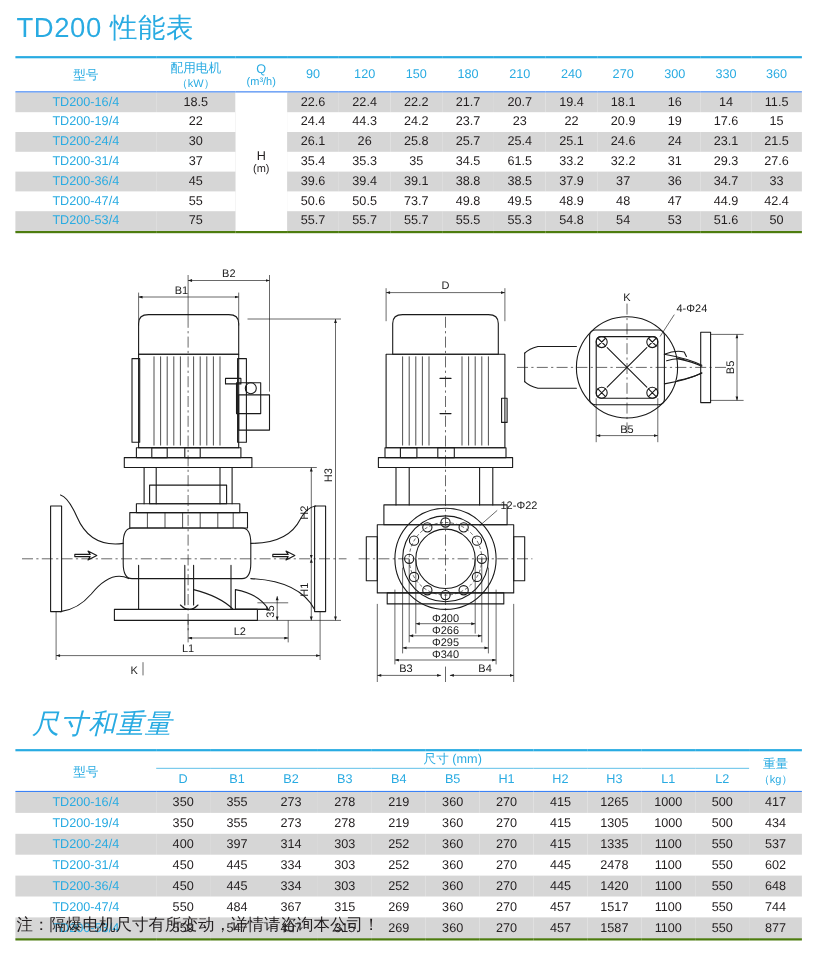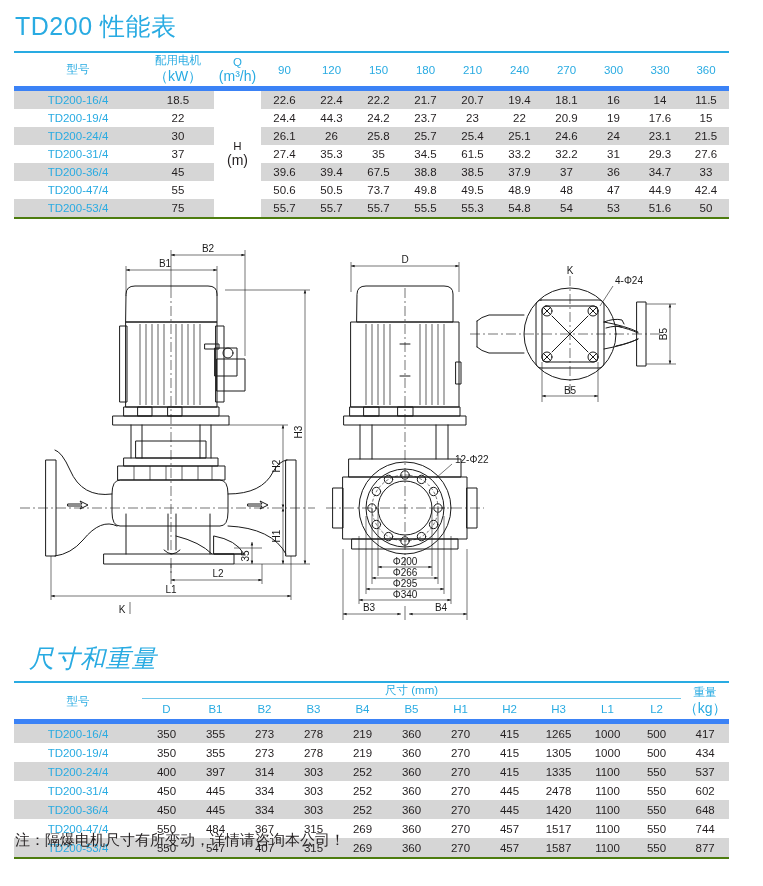--- a/index.html
+++ b/index.html
@@ -22,27 +22,27 @@
     border-collapse:collapse;table-layout:fixed;
     font-size:11.5px;color:#231f20;
   }
   table.dt th,table.dt td{
     padding:0;text-align:center;vertical-align:middle;
     border:0;font-weight:400;white-space:nowrap;
   }
   .vline{border-right:1px solid #6ec6ea;}
   .vline-d{border-right:1px dotted #8fcfe8;}
   .topline{border-top:2px solid #29abe2;}
-  .midline{border-top:5px solid #3b82f6;}
+  .midline{border-top:1px solid #3b82f6;}
   .botline{border-bottom:2px solid #4d7c0f;}
   .dashrow td{border-bottom:1px dotted #9ed4ec;}
   .hdr td,.hdr th{color:#29abe2;}
   .model{color:#29abe2;}
   .striped{background:#d6d6d6;}
-  .sub{font-size:14px;}
+  .sub{font-size:10px;}
 
   
   #perf-wrap{position:absolute;left:14px;top:51px;width:715px;}
   #perf-wrap table{width:715px;}
   #perf-wrap th,#perf-wrap td{height:18px;}
   #perf-wrap thead th{height:30px;}
   td.qcell{background:#ffffff;}
 
   
   #dim-wrap{position:absolute;left:14px;top:681px;width:715px;}
@@ -147,37 +147,37 @@
           <td class="vline-d">25.4</td>
           <td class="vline-d">25.1</td>
           <td class="vline-d">24.6</td>
           <td class="vline-d">24</td>
           <td class="vline-d">23.1</td>
           <td class="">21.5</td>
         </tr>
         <tr class="dashrow">
           <td class="vline model">TD200-31/4</td>
           <td class="vline">37</td>
-          <td class="vline-d">27.4</td>
+          <td class="vline-d">35.4</td>
           <td class="vline-d">35.3</td>
           <td class="vline-d">35</td>
           <td class="vline-d">34.5</td>
           <td class="vline-d">61.5</td>
           <td class="vline-d">33.2</td>
           <td class="vline-d">32.2</td>
           <td class="vline-d">31</td>
           <td class="vline-d">29.3</td>
           <td class="">27.6</td>
         </tr>
         <tr class="striped dashrow">
           <td class="vline model">TD200-36/4</td>
           <td class="vline">45</td>
           <td class="vline-d">39.6</td>
           <td class="vline-d">39.4</td>
-          <td class="vline-d">67.5</td>
+          <td class="vline-d">39.1</td>
           <td class="vline-d">38.8</td>
           <td class="vline-d">38.5</td>
           <td class="vline-d">37.9</td>
           <td class="vline-d">37</td>
           <td class="vline-d">36</td>
           <td class="vline-d">34.7</td>
           <td class="">33</td>
         </tr>
         <tr class="dashrow">
           <td class="vline model">TD200-47/4</td>

